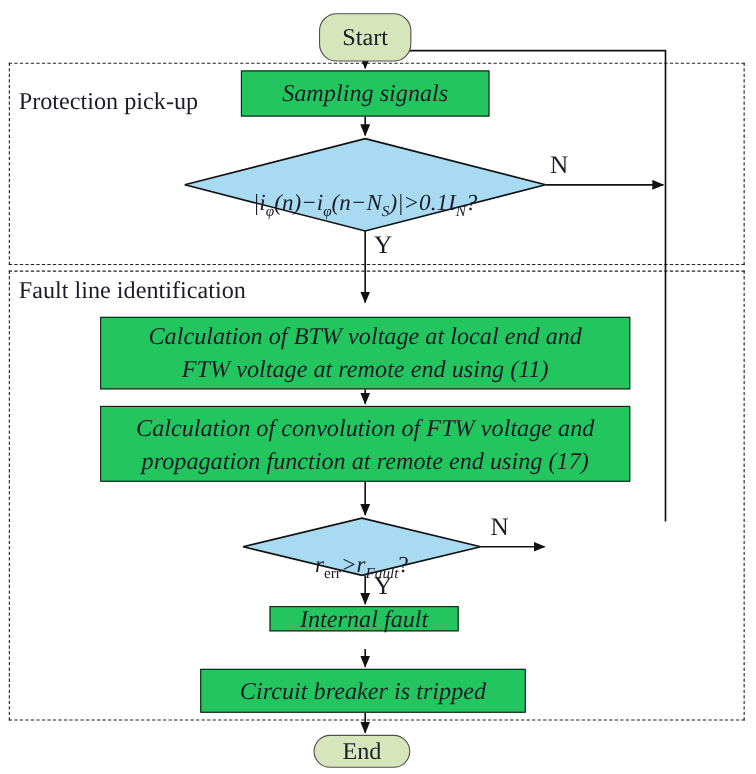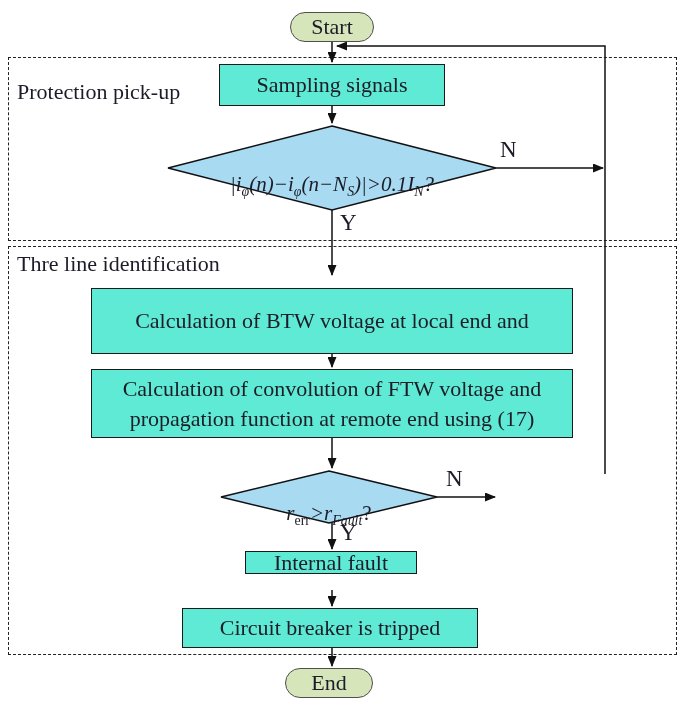--- a/index.html
+++ b/index.html
@@ -2,40 +2,40 @@
 <html><head>
 <meta charset="utf-8">
 <style>
   html,body{margin:0;padding:0;background:#ffffff;}
   #stage{position:relative;width:687px;height:704px;background:#ffffff;
          font-family:"Liberation Serif","DejaVu Serif",serif;color:#1c1c28;overflow:hidden;}
   .section{position:absolute;border:1.6px dashed #222;box-sizing:border-box;}
   .section-label{position:absolute;font-size:22px;white-space:nowrap;}
   .node{position:absolute;box-sizing:border-box;display:flex;flex-direction:column;
         align-items:center;justify-content:center;text-align:center;font-size:22px;line-height:1.35;}
-  .process{background:#5eead4;border:1.6px solid #1a1a1a;}
+  .process{background:#22c55e;border:1.6px solid #1a1a1a;font-style:italic;}
   .terminal{background:#d7e6ba;border:1.6px solid #4f4f4f;border-radius:16px;}
   .blabel{position:absolute;font-size:23px;}
   .formula{position:absolute;font-style:italic;text-align:center;white-space:nowrap;margin-top:16px;}
   .formula sub{font-size:66%;line-height:0;}
   .up{font-style:normal;}
   svg{position:absolute;left:0;top:0;pointer-events:none;}
   svg line,svg polyline{stroke:#111;stroke-width:1.5;fill:none;}
   svg polygon.diamond{fill:#a8daf1;stroke:#111;stroke-width:1.5;}
 </style>
 </head>
 <body>
 
 <div id="stage">
 
   <div class="section" style="left:8px;top:57px;width:669px;height:184px;"></div>
   <div class="section" style="left:8px;top:246px;width:669px;height:409px;"></div>
 
   <div class="section-label" style="left:17px;top:79px;">Protection pick-up</div>
-  <div class="section-label" style="left:17px;top:251px;">Thre line identification</div>
+  <div class="section-label" style="left:17px;top:251px;">Fault line identification</div>
 
   <svg width="687" height="704">
     <defs>
       <marker id="arr" markerUnits="userSpaceOnUse" markerWidth="11" markerHeight="9" refX="10" refY="4.5" orient="auto">
         <path d="M0,0 L11,4.5 L0,9 Z" fill="#111"></path>
       </marker>
     </defs>
     <line x1="332" y1="42" x2="332" y2="62" marker-end="url(#arr)"></line>
     <polyline points="605,474 605,46 337,46" marker-end="url(#arr)"></polyline>
     <line x1="332" y1="106" x2="332" y2="123" marker-end="url(#arr)"></line>
@@ -44,33 +44,34 @@
     <line x1="332" y1="343" x2="332" y2="367" marker-end="url(#arr)"></line>
     <line x1="332" y1="438" x2="332" y2="468" marker-end="url(#arr)"></line>
     <line x1="437" y1="497" x2="495" y2="497" marker-end="url(#arr)"></line>
     <line x1="332" y1="523" x2="332" y2="549" marker-end="url(#arr)"></line>
     <line x1="332" y1="590" x2="332" y2="606" marker-end="url(#arr)"></line>
     <line x1="332" y1="648" x2="332" y2="666" marker-end="url(#arr)"></line>
     <polygon class="diamond" points="332,126 496,168 332,210 168,168"></polygon>
     <polygon class="diamond" points="329,471 437,497 329,523 221,497"></polygon>
   </svg>
 
-  <div class="node terminal" style="left:290px;top:12px;width:84px;height:30px;justify-content:center;">
+  <div class="node terminal" style="left:290px;top:12px;width:84px;height:44px;justify-content:center;">
     <span>Start</span>
   </div>
   <div class="node terminal" style="left:285px;top:668px;width:88px;height:30px;">
     <span>End</span>
   </div>
 
   <div class="node process" style="left:219px;top:64px;width:226px;height:42px;">
     <span>Sampling signals</span>
   </div>
 
   <div class="node process" style="left:91px;top:277px;width:482px;height:66px;margin-top:11px;">
     <div>Calculation of BTW voltage at local end and</div>
+    <div>FTW voltage at remote end using (11)</div>
   </div>
 
   <div class="node process" style="left:91px;top:369px;width:482px;height:69px;">
     <div>Calculation of convolution of FTW voltage and</div>
     <div>propagation function at remote end using (17)</div>
   </div>
 
 
   <div class="node process" style="left:245px;top:551px;width:172px;height:23px;">
     <span>Internal fault</span>

